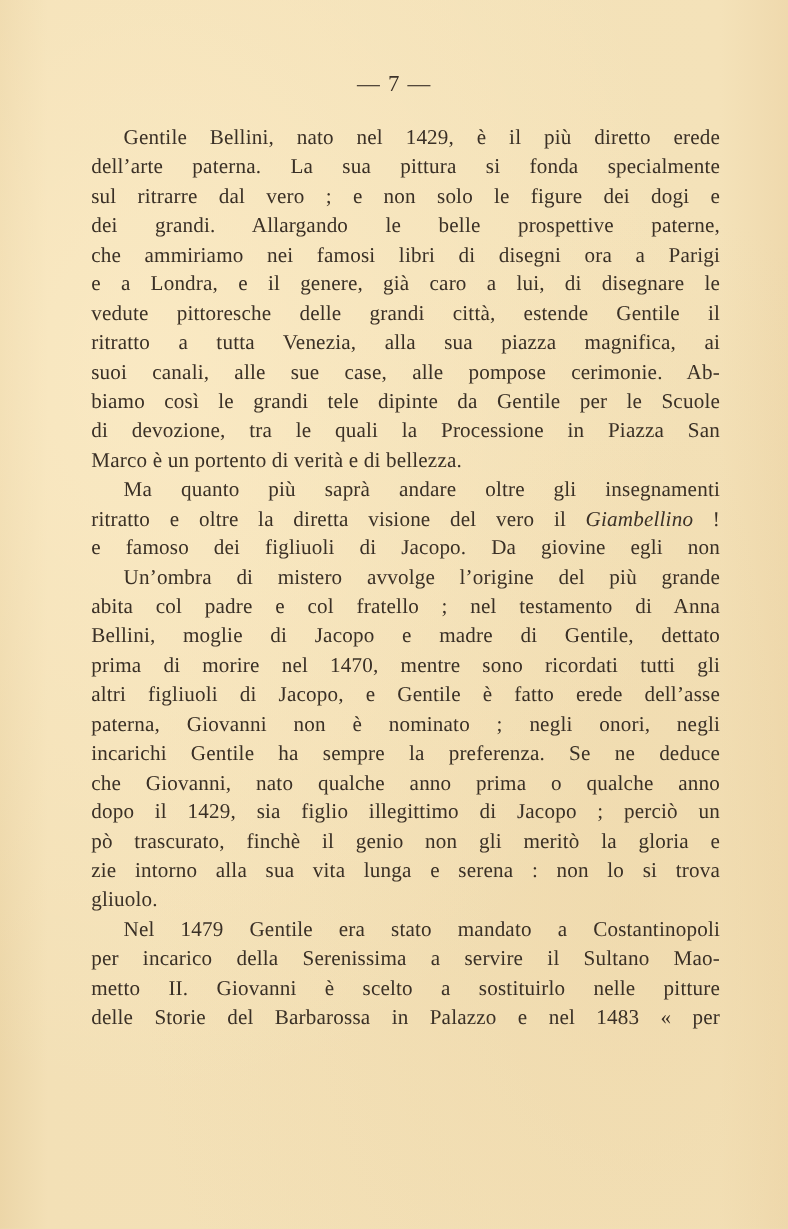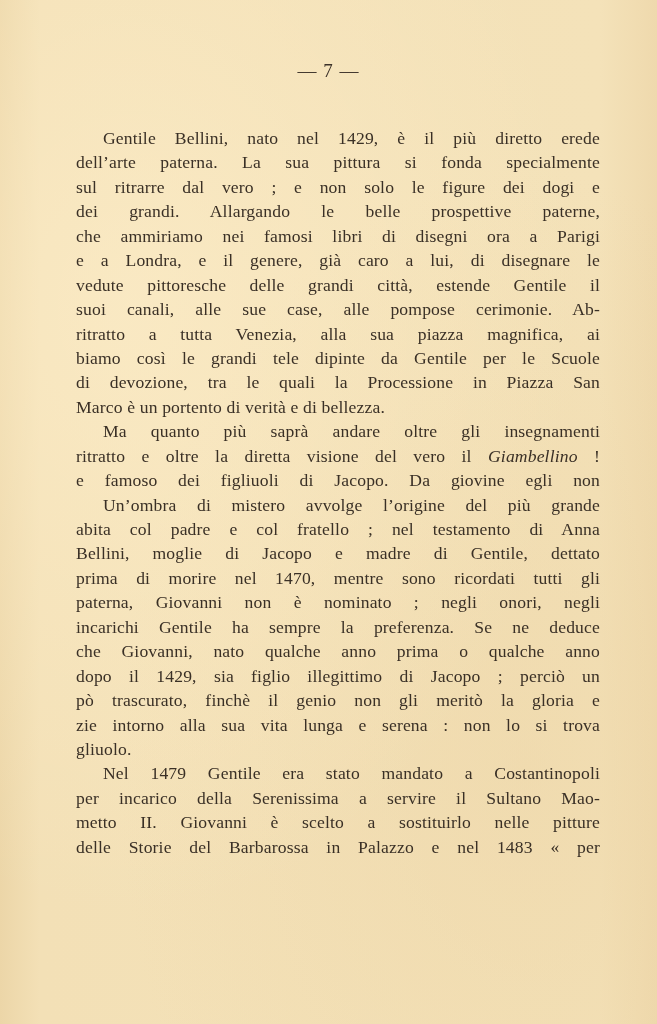--- a/index.html
+++ b/index.html
@@ -13,21 +13,21 @@
       position: relative;
       font-family: "Liberation Serif", "DejaVu Serif", serif;
       color: #3a3026;
     }
     .page-number {
       position: absolute; top: 60px; left: 0; width: 657px;
       text-align: center; font-size: 19px; color: #3c3229;
       letter-spacing: 1px;
     }
     .body-text {
-      position: absolute; top: 126px; left: 76px; width: 524px;
+      position: absolute; top: 102px; left: 76px; width: 524px;
     }
     .line {
       height: 24.45px; line-height: 24.45px;
       font-size: 17.6px;
       white-space: nowrap;
       text-align: justify; text-align-last: justify;
       letter-spacing: 0.15px;
     }
     .line.indent { padding-left: 27px; }
     .line.last { text-align-last: left; }
@@ -38,32 +38,33 @@
 
 <div class="page-number">— 7 —</div>
 <div class="body-text" id="body-text">
     <div class="line indent"><span>Gentile Bellini, nato nel 1429, è il più diretto erede</span></div>
     <div class="line"><span>dell’arte paterna. La sua pittura si fonda specialmente</span></div>
     <div class="line"><span>sul ritrarre dal vero ; e non solo le figure dei dogi e</span></div>
     <div class="line"><span>dei grandi. Allargando le belle prospettive paterne,</span></div>
     <div class="line"><span>che ammiriamo nei famosi libri di disegni ora a Parigi</span></div>
     <div class="line"><span>e a Londra, e il genere, già caro a lui, di disegnare le</span></div>
     <div class="line"><span>vedute pittoresche delle grandi città, estende Gentile il</span></div>
+    <div class="line"><span>ritratto a tutta Venezia, alla sua piazza magnifica, ai</span></div>
     <div class="line"><span>suoi canali, alle sue case, alle pompose cerimonie. Ab-</span></div>
-    <div class="line"><span>ritratto a tutta Venezia, alla sua piazza magnifica, ai</span></div>
     <div class="line"><span>biamo così le grandi tele dipinte da Gentile per le Scuole</span></div>
     <div class="line"><span>di devozione, tra le quali la Processione in Piazza San</span></div>
     <div class="line last"><span>Marco è un portento di verità e di bellezza.</span></div>
     <div class="line indent"><span>Ma quanto più saprà andare oltre gli insegnamenti</span></div>
     <div class="line"><span>ritratto e oltre la diretta visione del vero il </span><em>Giambellino</em><span> !</span></div>
     <div class="line"><span>e famoso dei figliuoli di Jacopo. Da giovine egli non</span></div>
     <div class="line indent"><span>Un’ombra di mistero avvolge l’origine del più grande</span></div>
     <div class="line"><span>abita col padre e col fratello ; nel testamento di Anna</span></div>
     <div class="line"><span>Bellini, moglie di Jacopo e madre di Gentile, dettato</span></div>
     <div class="line"><span>prima di morire nel 1470, mentre sono ricordati tutti gli</span></div>
+    <div class="line"><span>altri figliuoli di Jacopo, e Gentile è fatto erede dell’asse</span></div>
     <div class="line"><span>paterna, Giovanni non è nominato ; negli onori, negli</span></div>
     <div class="line"><span>incarichi Gentile ha sempre la preferenza. Se ne deduce</span></div>
     <div class="line"><span>che Giovanni, nato qualche anno prima o qualche anno</span></div>
     <div class="line"><span>dopo il 1429, sia figlio illegittimo di Jacopo ; perciò un</span></div>
     <div class="line"><span>pò trascurato, finchè il genio non gli meritò la gloria e</span></div>
     <div class="line"><span>zie intorno alla sua vita lunga e serena : non lo si trova</span></div>
     <div class="line last"><span>gliuolo.</span></div>
     <div class="line indent"><span>Nel 1479 Gentile era stato mandato a Costantinopoli</span></div>
     <div class="line"><span>per incarico della Serenissima a servire il Sultano Mao-</span></div>
     <div class="line"><span>metto II. Giovanni è scelto a sostituirlo nelle pitture</span></div>

